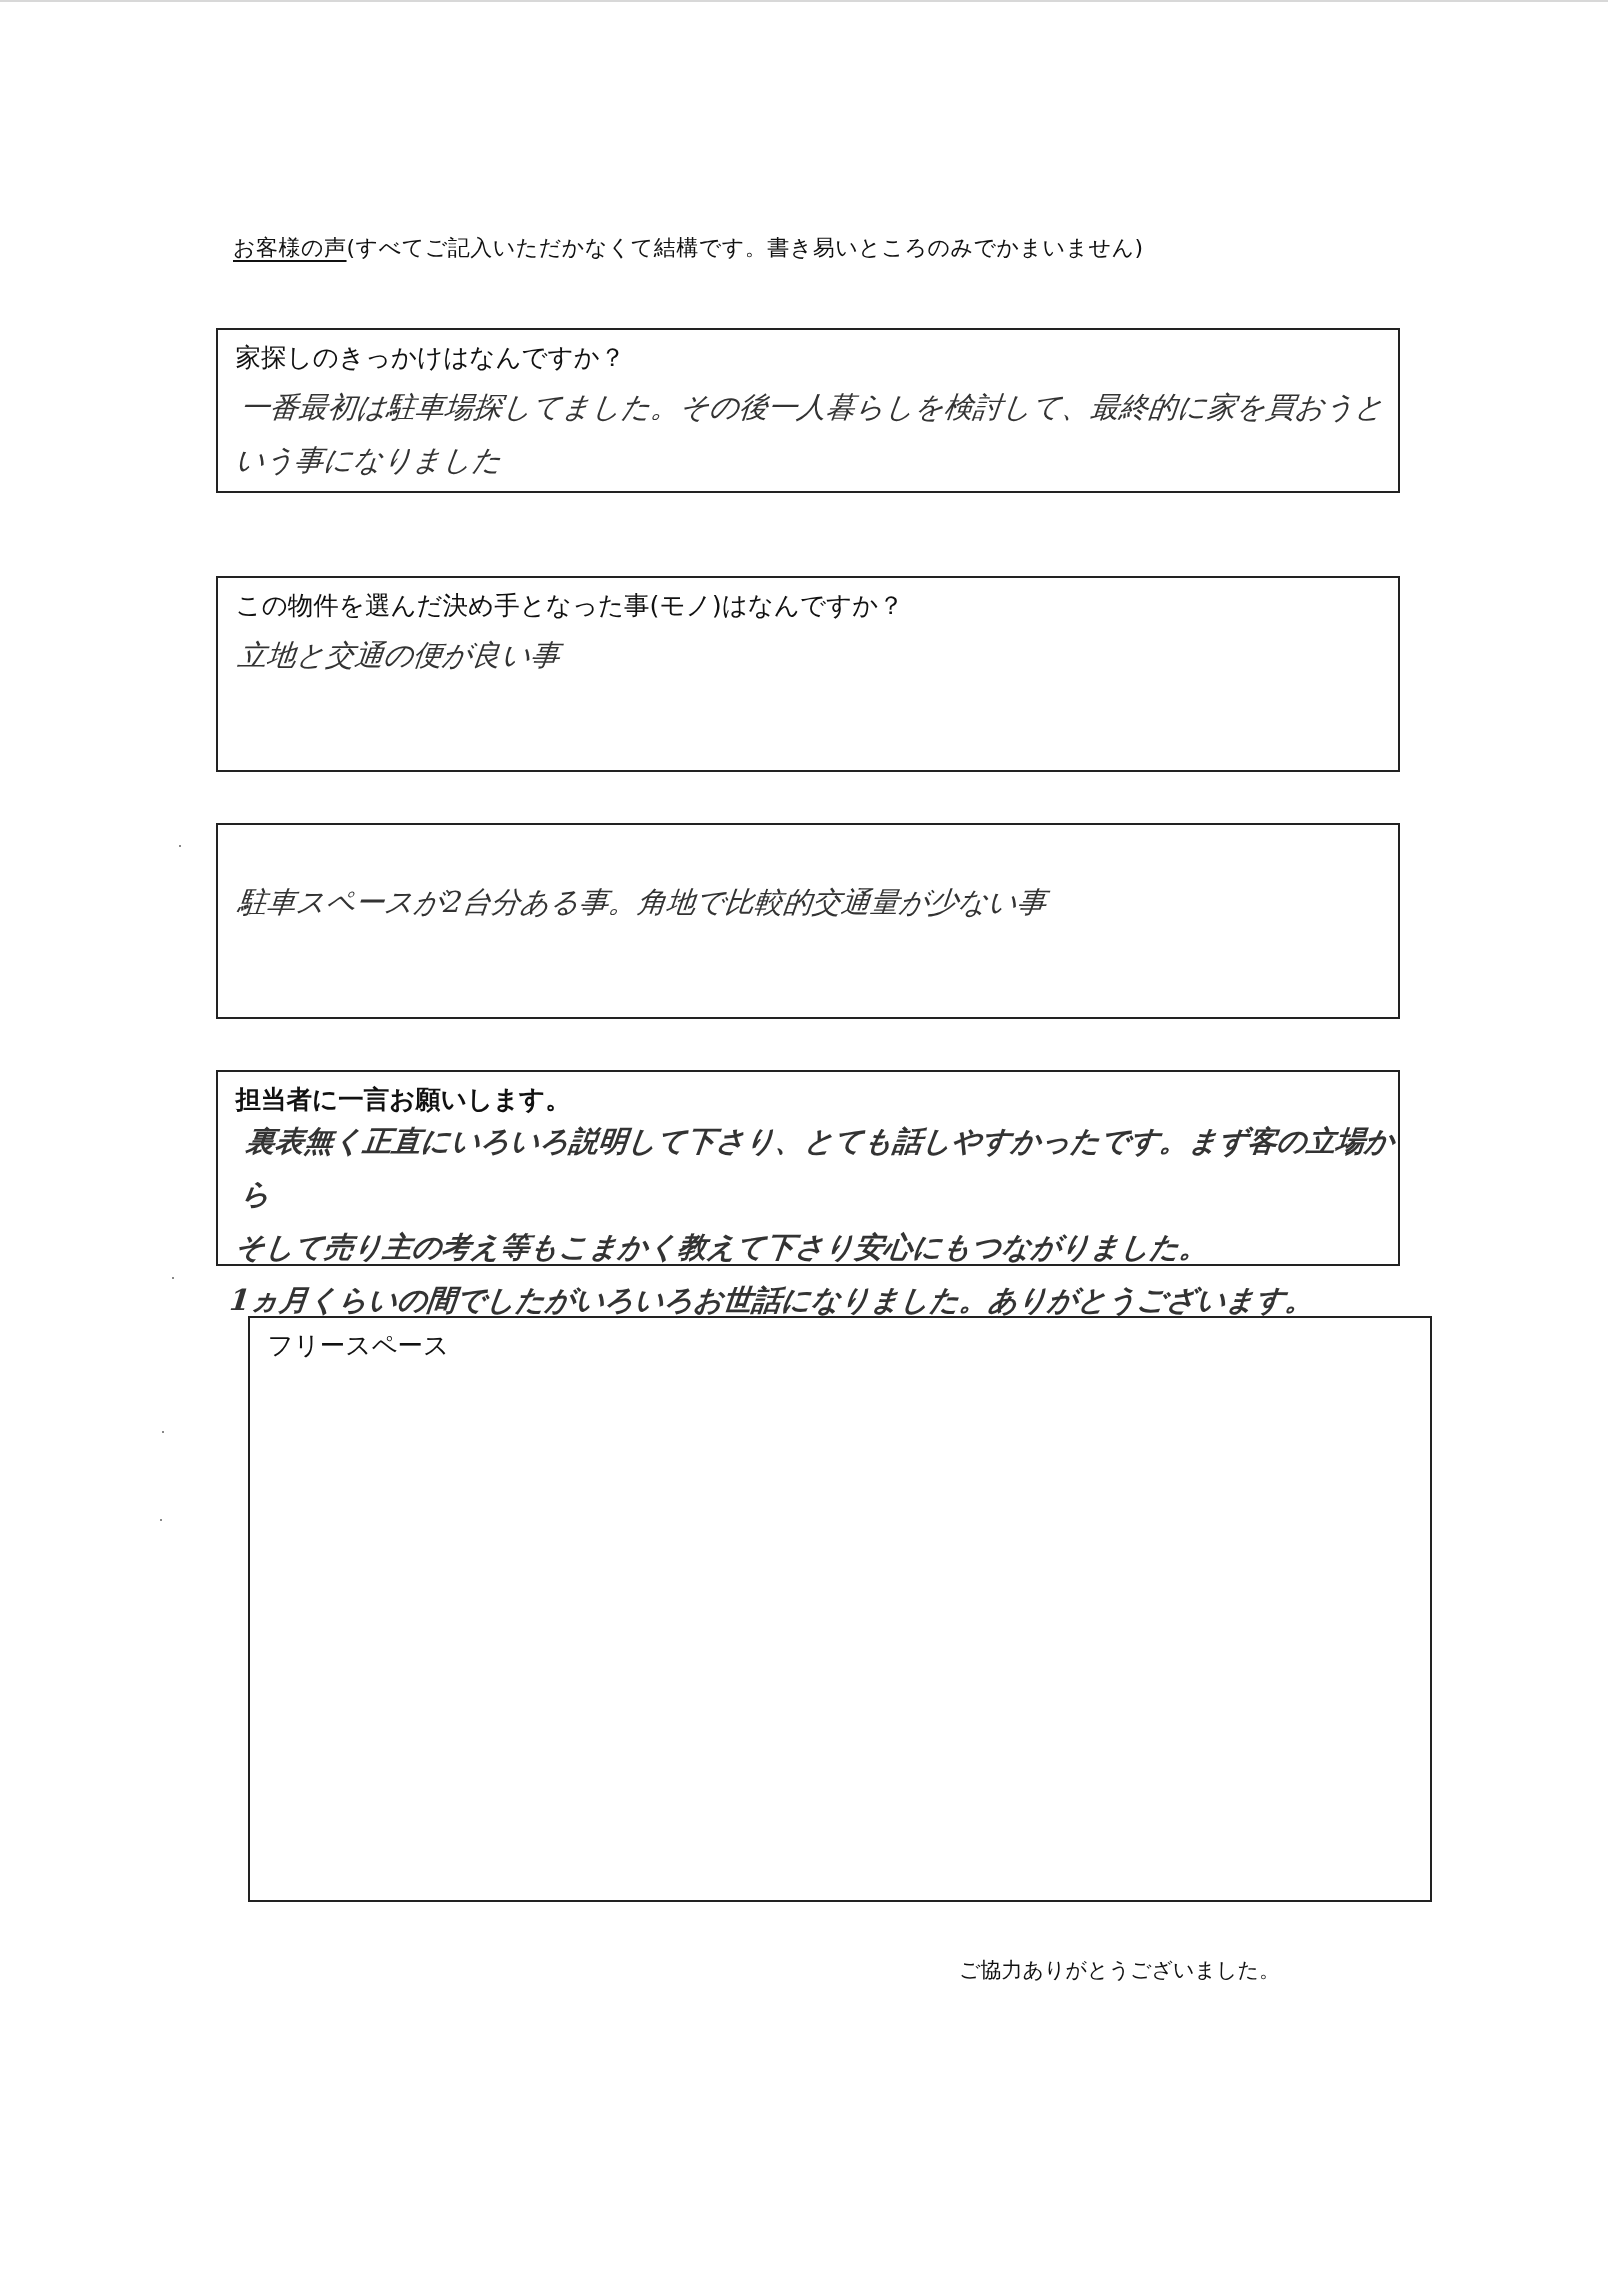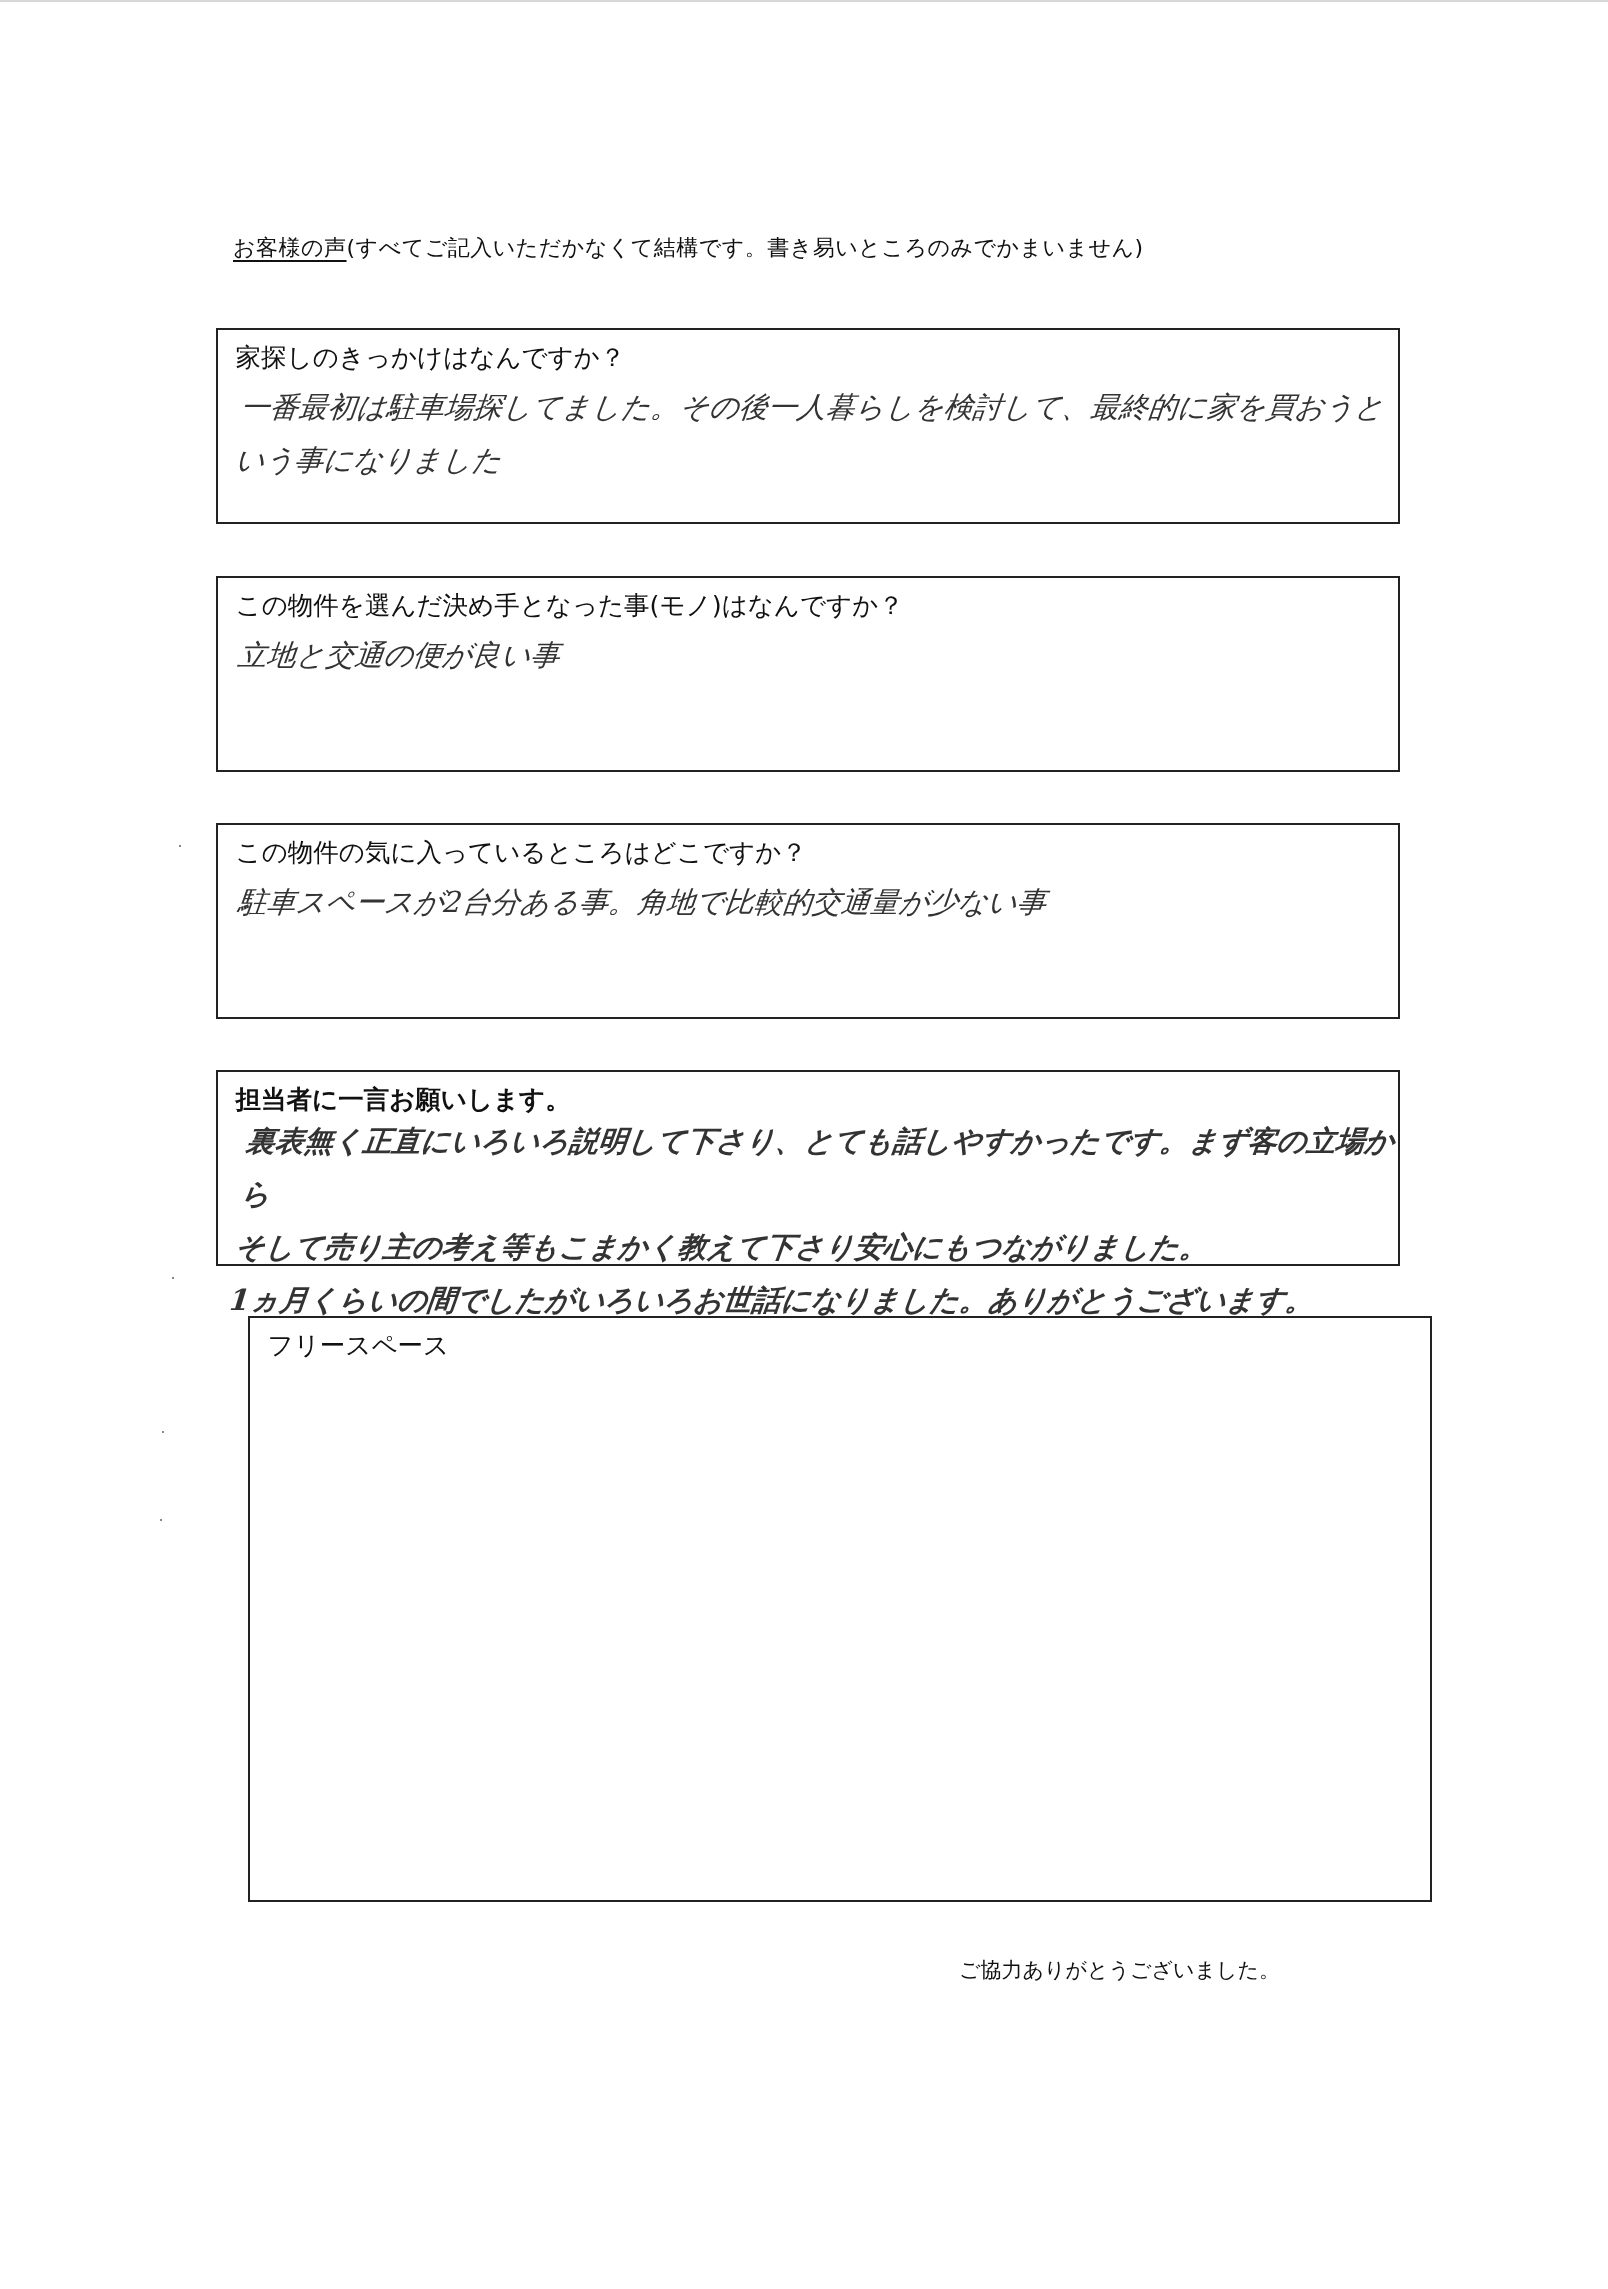--- a/index.html
+++ b/index.html
@@ -17,37 +17,36 @@
 </style>
 </head>
 <body>
 
 <div class="top-edge"></div>
 
 <div class="heading">
   <span class="u">お客様の声</span><span>(すべてご記入いただかなくて結構です。書き易いところのみでかまいません)</span>
 </div>
 
-<div class="box" style="top:328px;height:196px;">
+<div class="box" style="top:328px;height:165px;">
   <div class="q">家探しのきっかけはなんですか？</div>
   <div class="a" style="top:51px;">
     <div>一番最初は駐車場探してました。その後一人暮らしを検討して、最終的に家を買おうと</div>
     <div>いう事になりました</div>
   </div>
 </div>
 
 <div class="box" style="top:576px;height:196px;">
   <div class="q">この物件を選んだ決め手となった事(モノ)はなんですか？</div>
   <div class="a" style="top:51px;">
     <div>立地と交通の便が良い事</div>
   </div>
 </div>
 
 <div class="box" style="top:823px;height:196px;">
-  <div class="q">この物件の気に入っているところはどこですか？</div>
   <div class="a" style="top:51px;">
     <div>駐車スペースが2台分ある事。角地で比較的交通量が少ない事</div>
   </div>
 </div>
 
 <div class="box" style="top:1070px;height:196px;font-weight:bold;">
   <div class="q">担当者に一言お願いします。</div>
   <div class="a" style="top:43px;">
     <div>裏表無く正直にいろいろ説明して下さり、とても話しやすかったです。まず客の立場から</div>
     <div>そして売り主の考え等もこまかく教えて下さり安心にもつながりました。</div>

